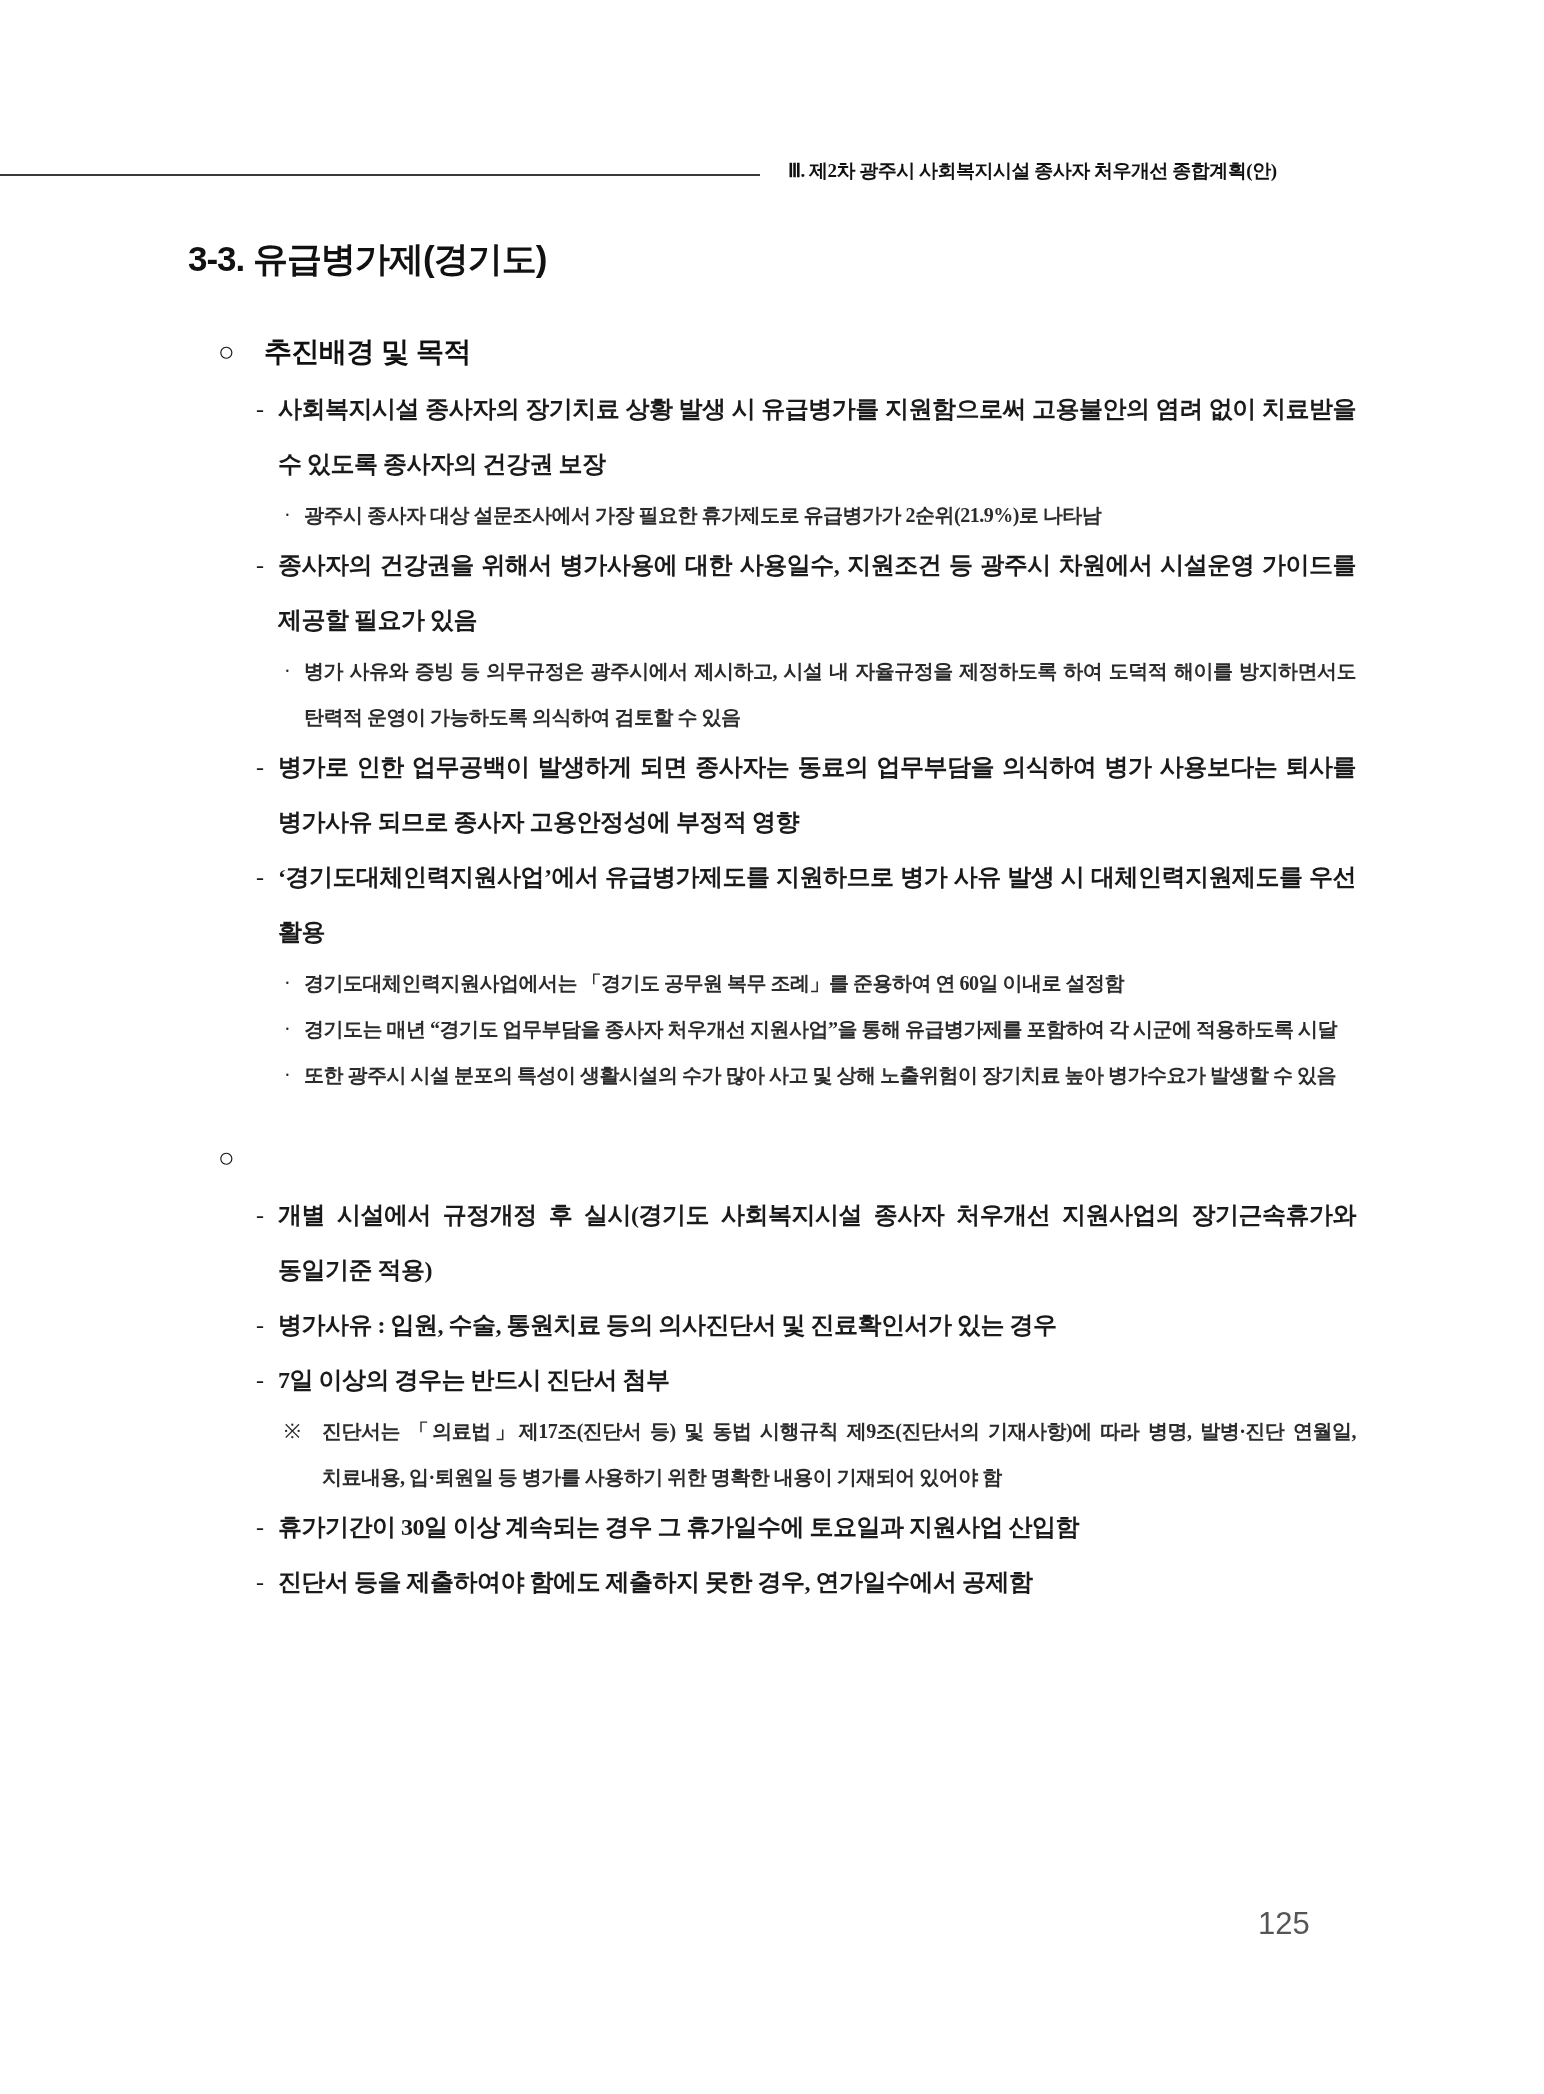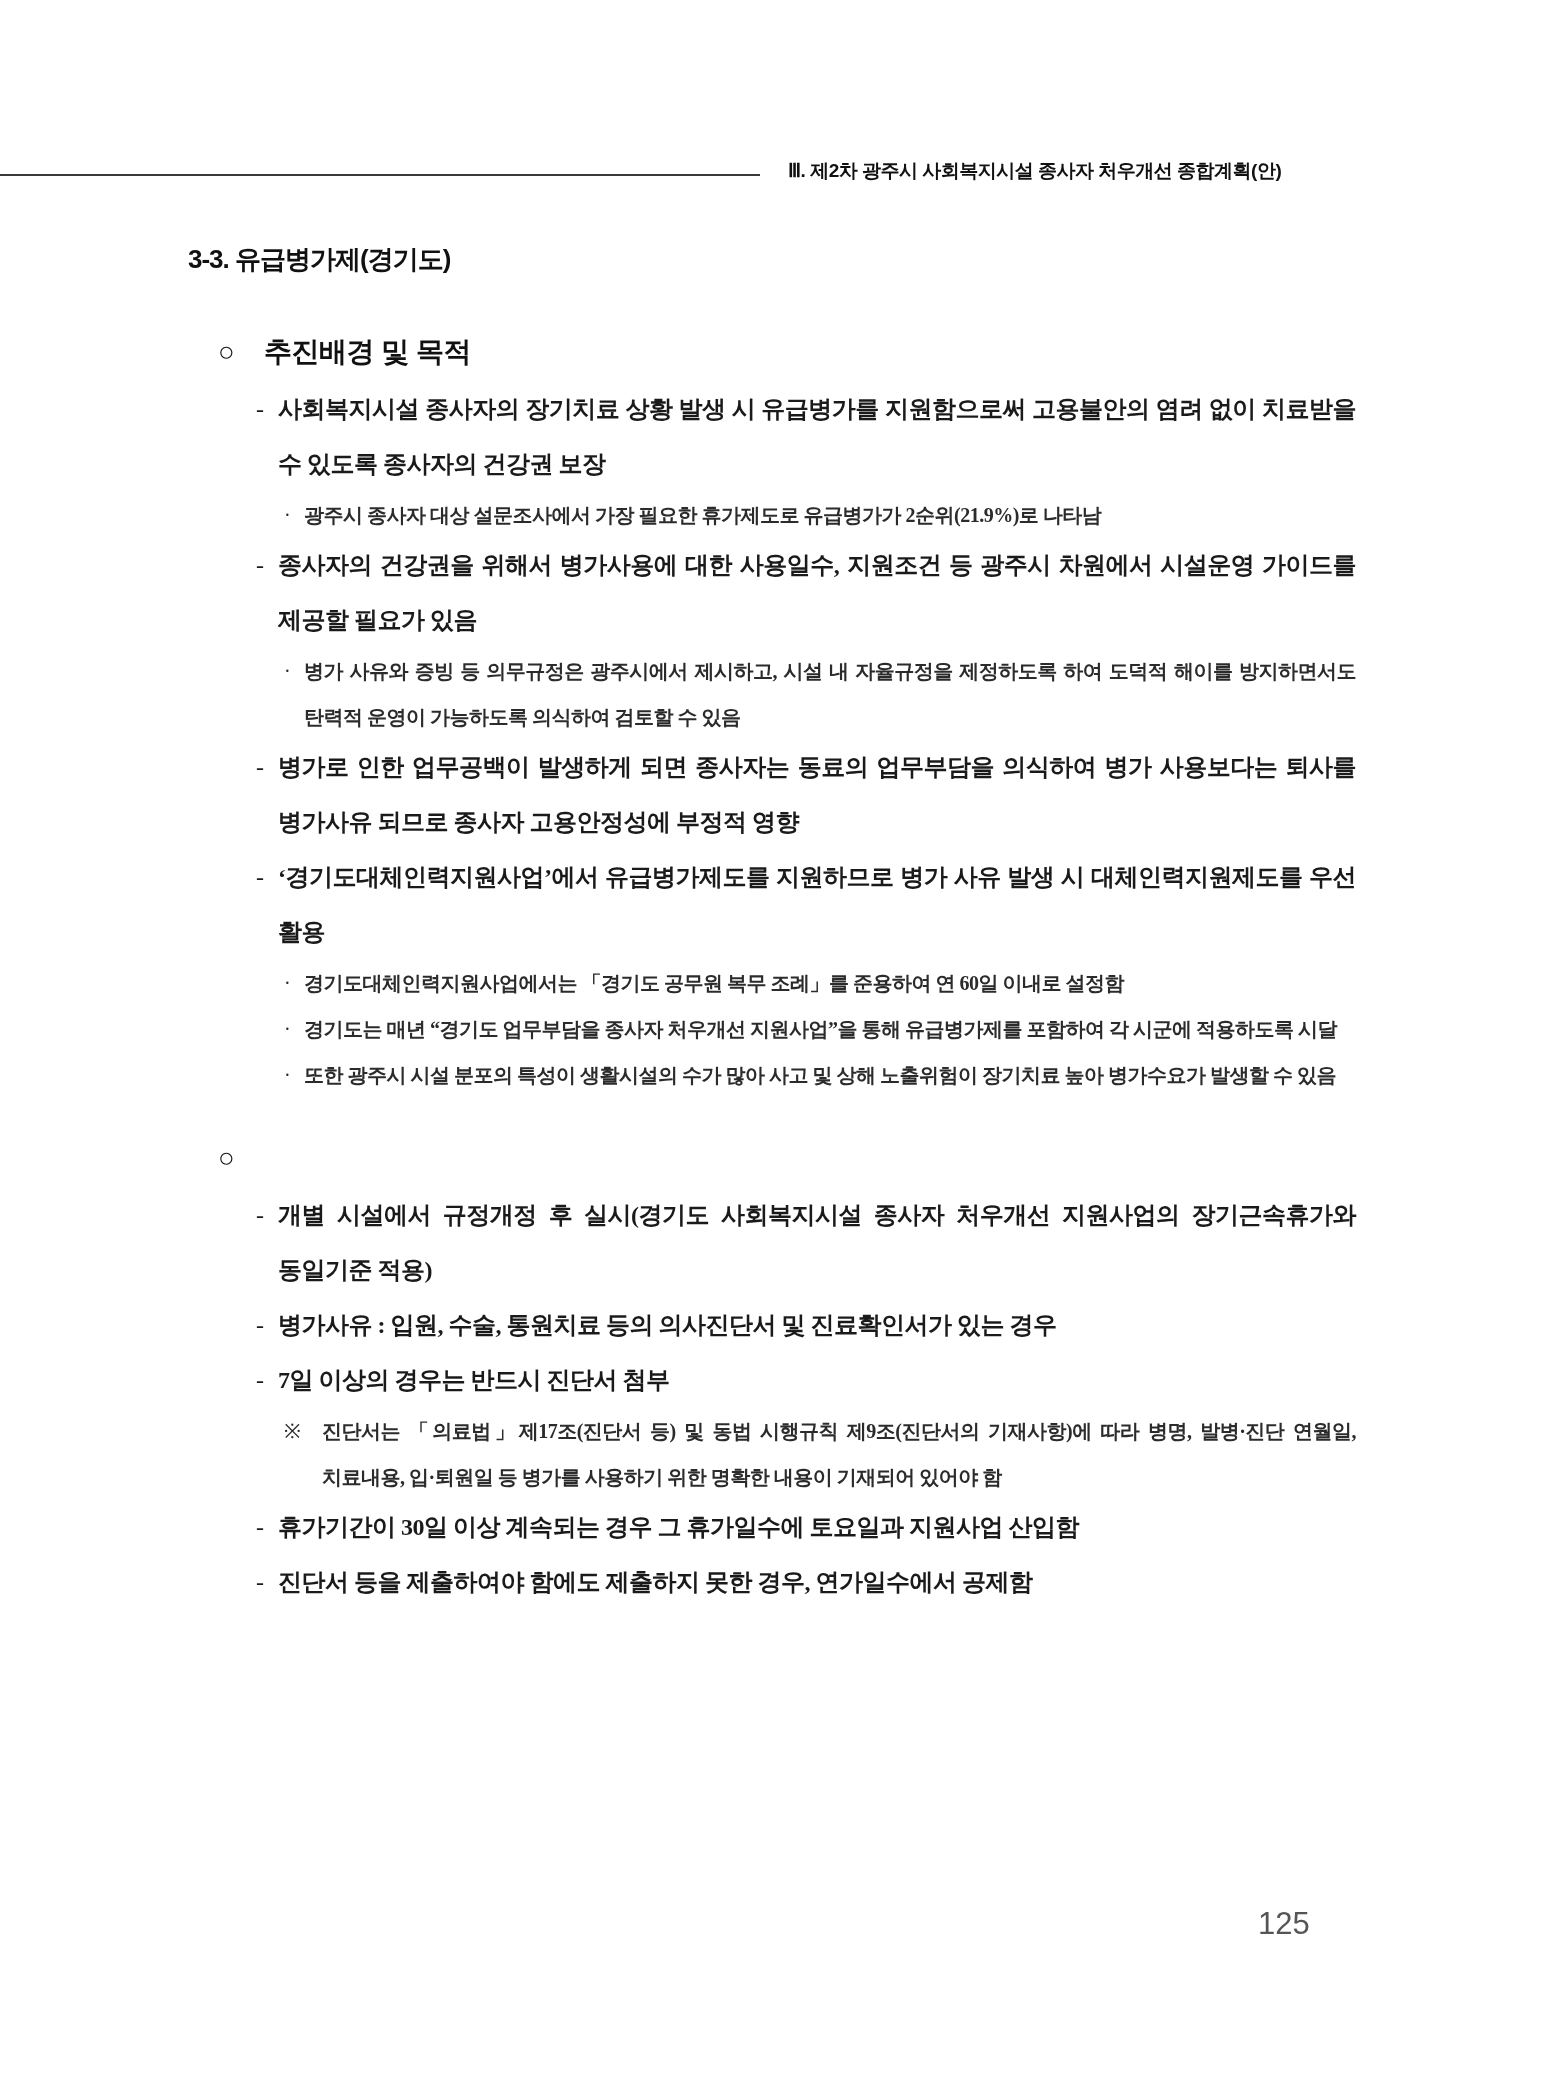--- a/index.html
+++ b/index.html
@@ -15,32 +15,32 @@
   
   .header-rule {
     position: absolute;
     left: 0; top: 174px;
     width: 760px; height: 2px;
     background: #3a3a3a;
   }
   .header-text {
     position: absolute;
     left: 788px; top: 158px;
-    font-family: Liberation Sans, sans-serif;
+    font-family: Liberation Serif, serif;
     font-size: 19px;
     font-weight: 600;
     letter-spacing: -0.5px;
     color: #111;
     white-space: nowrap;
   }
   
   .doc-title {
     margin: 238px 0 0 188px;
     font-family: "Liberation Sans", sans-serif;
-    font-size: 26px;
+    font-size: 35px;
     font-weight: 600;
     letter-spacing: -1px;
     color: #111;
     line-height: 42px;
   }
   
   .sec-heading {
     display: flex;
     margin-left: 218px;
     font-family: "Liberation Sans", sans-serif;

